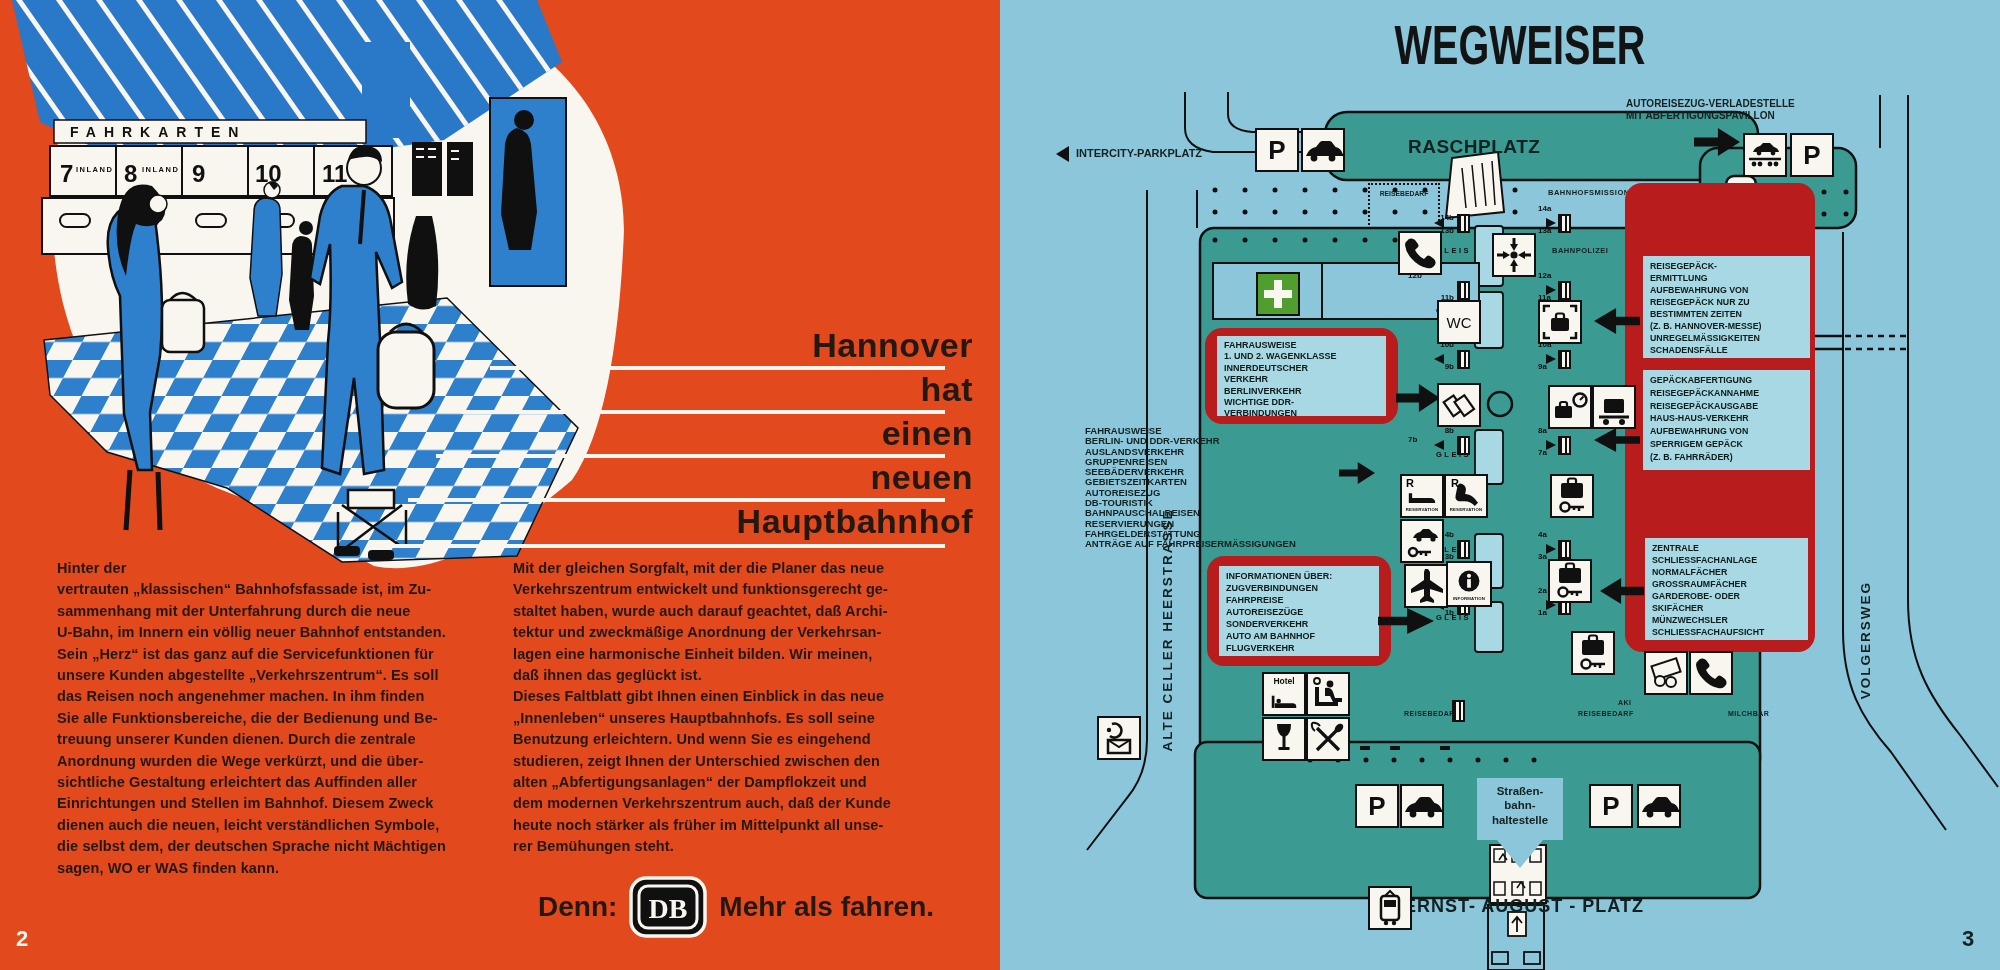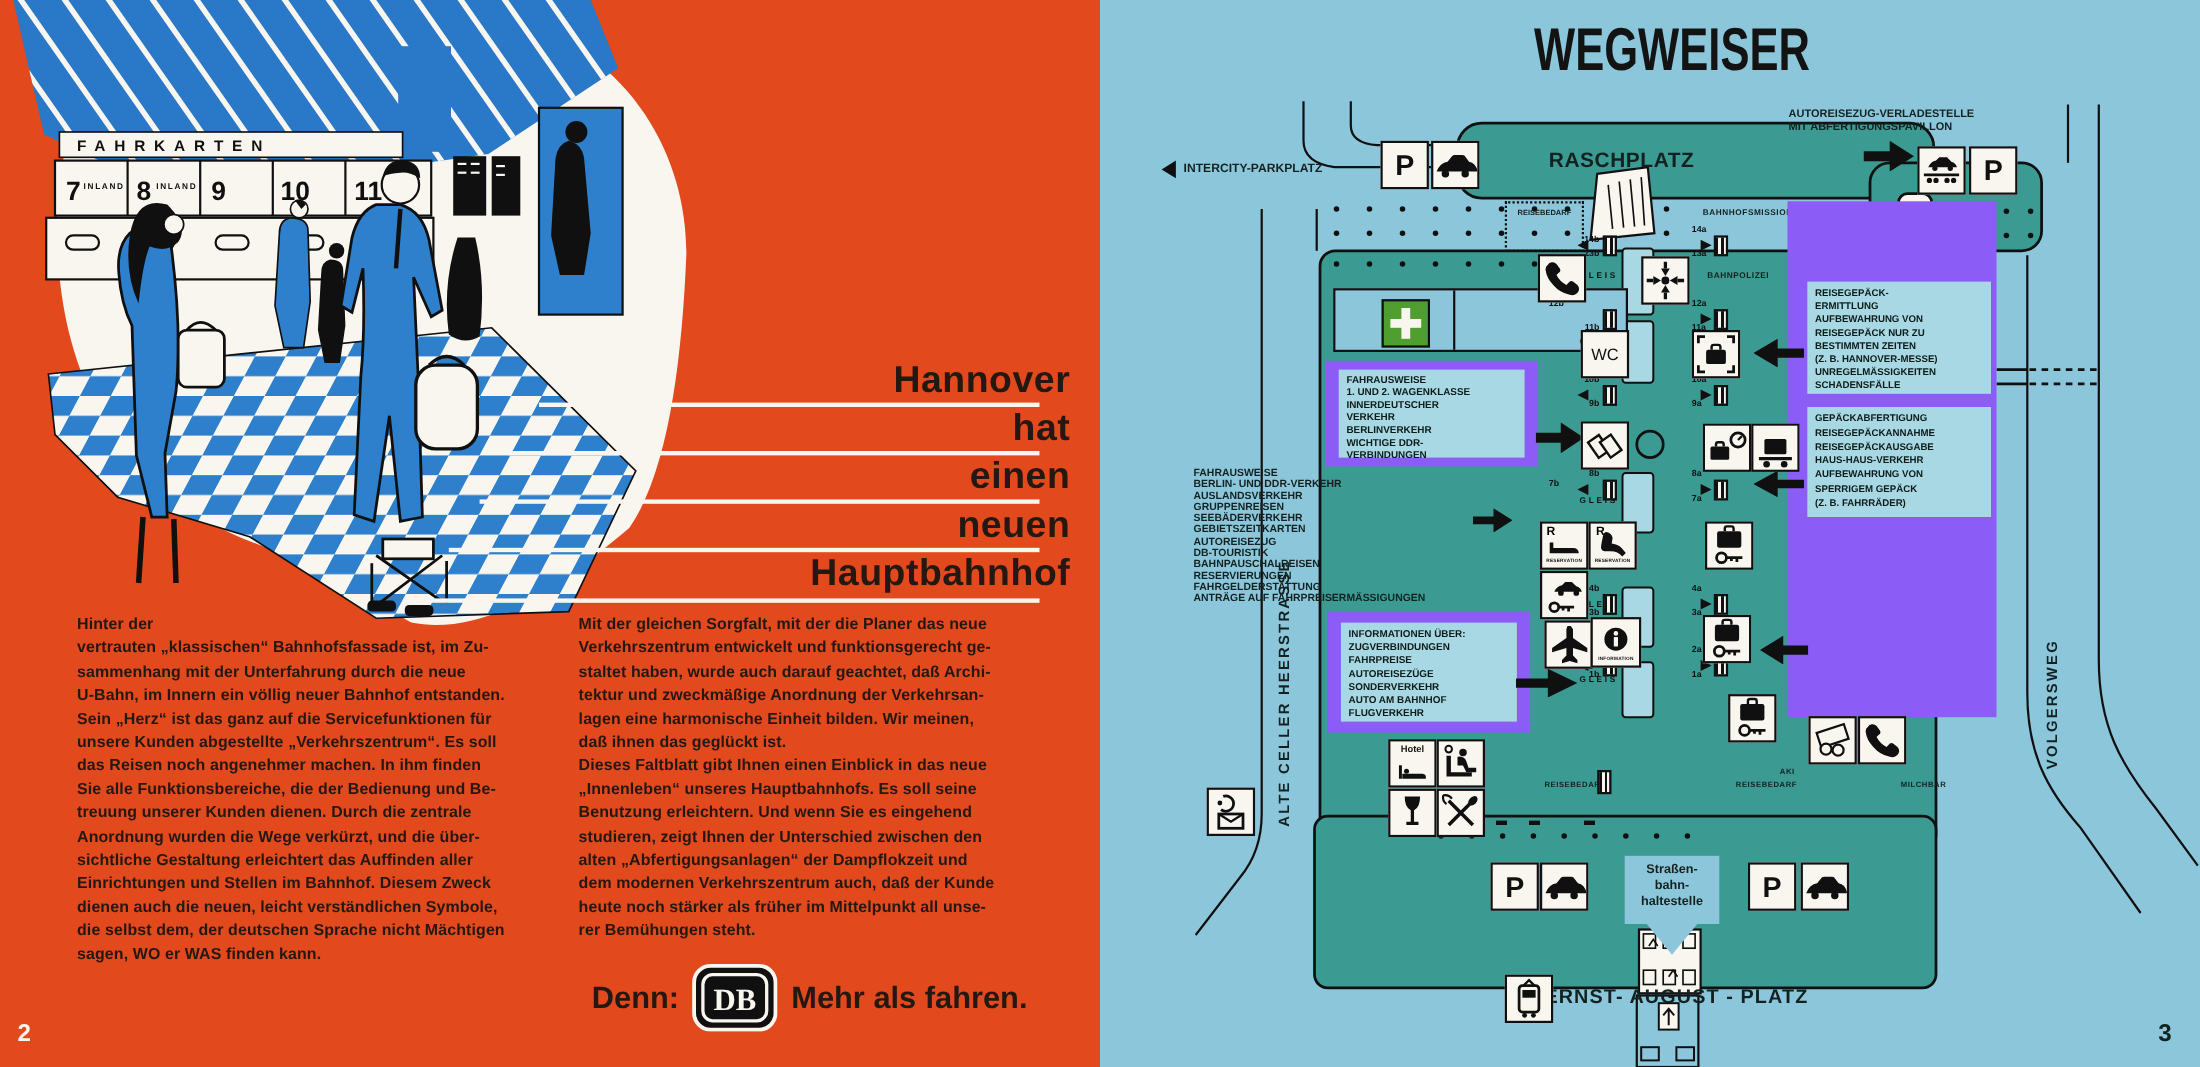--- a/index.html
+++ b/index.html
@@ -7,29 +7,29 @@
          font-family:"Liberation Sans",sans-serif;background:#8cc6da;}
   .page{position:absolute;top:0;height:970px;width:1028px;}
   .page-left{left:0;background:#e2491d;}
   .page-right{left:1000px;background:#8cc6da;}
   .abs{position:absolute;}
   
   .title-line{position:absolute;right:55px;color:#241812;font-we ight:bold;
               font-weight:bold;font-size:34px;letter-spacing:.5px;text-align:right;line-height:1;}
   .title-rule{position:absolute;height:4px;background:#f8f6ef;}
   .bodycol{position:absolute;width:437px;color:#241812;font-size:14.5px;line-height:21.4px;
-           font-weight:bold;white-space:pre-line;letter-spacing:.1px;margin-left:13px;}
+           font-weight:bold;white-space:pre-line;letter-spacing:.1px;}
   .slogan{position:absolute;display:flex;align-items:center;color:#241812;font-weight:bold;font-size:28px;justify-content:space-between;}
   .pagenum{position:absolute;font-size:22px;font-weight:bold;}
   
   .w-title{position:absolute;left:315px;top:18px;width:410px;text-align:center;color:#131313;
            font-size:55px;font-weight:bold;transform:scaleX(.72);line-height:1;}
   .lbl{position:absolute;color:#132220;font-weight:bold;white-space:pre-line;line-height:1.2;}
   .vlabel{transform:rotate(-90deg);transform-origin:center;text-align:center;}
-  .panelbox{position:absolute;background:#8b5cf6;}
+  .panelbox{position:absolute;background:#b91c1c;border-radius:17px;}
   .panel{position:absolute;background:#a7d8e3;color:#0d1b19;font-weight:bold;white-space:pre-line;
          padding:4px 7px;box-sizing:border-box;}
   .sq{position:absolute;width:44px;height:44px;background:#f8f6ef;border:2.5px solid #101010;
       box-sizing:border-box;display:flex;align-items:center;justify-content:center;
       flex-direction:column;overflow:hidden;}
   .sq .cap{font-size:4.3px;font-weight:bold;color:#101010;letter-spacing:.2px;line-height:1;}
   .sq .big{font-size:26px;font-weight:bold;color:#101010;line-height:1;}
   .sq .mid{font-size:15px;font-weight:normal;color:#101010;line-height:1;}
   .sq .sm{font-size:8.5px;font-weight:bold;color:#101010;line-height:1;}
   .green{background:#4f9e2f;}
@@ -621,20 +621,28 @@
 (Z. B. HANNOVER-MESSE)
 UNREGELMÄSSIGKEITEN
 SCHADENSFÄLLE</div>
       <div class="panel" style="left:18px;top:187px;width:167px;height:100px;font-size:8.8px;line-height:12.8px">GEPÄCKABFERTIGUNG
 REISEGEPÄCKANNAHME
 REISEGEPÄCKAUSGABE
 HAUS-HAUS-VERKEHR
 AUFBEWAHRUNG VON
 SPERRIGEM GEPÄCK
 (Z. B. FAHRRÄDER)</div>
+      <div class="panel" style="left:20px;top:355px;width:163px;height:102px;font-size:8.8px;line-height:12px">ZENTRALE
+SCHLIESSFACHANLAGE
+NORMALFÄCHER
+GROSSRAUMFÄCHER
+GARDEROBE- ODER
+SKIFÄCHER
+MÜNZWECHSLER
+SCHLIESSFACHAUFSICHT</div>
     </div>
     <div class="arr l" style="left:594px;top:308px;width:46px;height:26px"></div>
     <div class="arr l" style="left:594px;top:428px;width:46px;height:24px"></div>
     <div class="arr l" style="left:600px;top:578px;width:44px;height:26px"></div>
     <div class="arr r" style="left:694px;top:128px;width:46px;height:28px"></div>
 
     <div class="sq" style="left:255px;top:128px">
       <span class="big">P</span>
       </div>
     <div class="sq" style="left:301px;top:128px">

